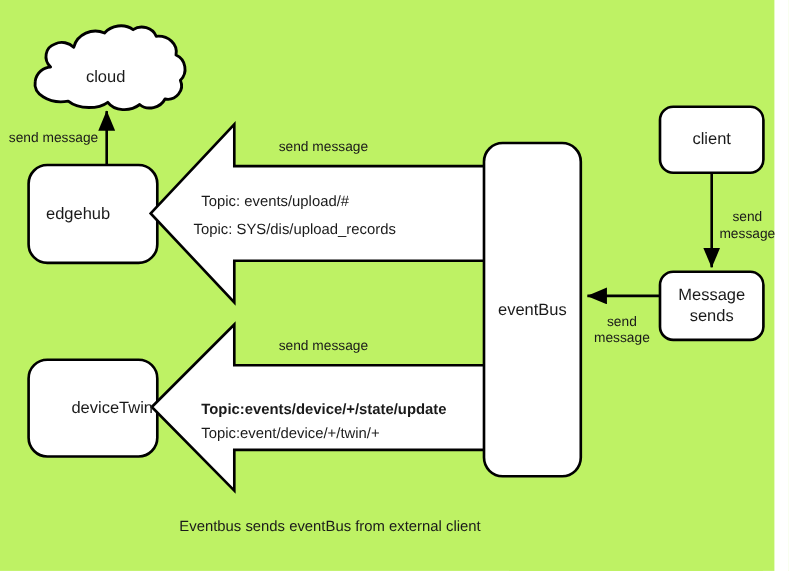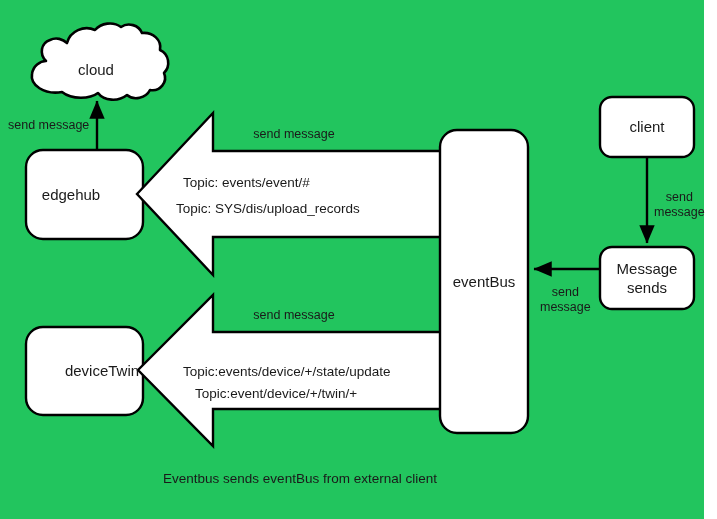--- a/index.html
+++ b/index.html
@@ -10,21 +10,21 @@
   body {
     font-family: "Liberation Sans", sans-serif;
     width: 717px;
     height: 519px;
     overflow: hidden;
   }
   #diagram-root {
     position: relative;
     width: 704px;
     height: 519px;
-    background: #22c55e;
+    background: #bef264;
   }
   svg.canvas {
     position: absolute;
     left: 0;
     top: 0;
     width: 717px;
     height: 519px;
   }
   .shape-stroke {
     fill: #ffffff;
@@ -185,21 +185,21 @@
   <div class="txt edge-label multi" style="left:654px; top:190px; text-align:center;">
     <div>send</div>
     <div>message</div>
   </div>
 
   <div class="txt edge-label multi" style="left:540px; top:285px; text-align:center;">
     <div>send</div>
     <div>message</div>
   </div>
 
-  <div class="txt topic-label" style="left:183px; top:175px;">Topic: events/event/#</div>
+  <div class="txt topic-label" style="left:183px; top:175px;">Topic: events/upload/#</div>
   <div class="txt topic-label" style="left:176px; top:201px;">Topic: SYS/dis/upload_records</div>
 
-  <div class="txt topic-label" style="left:183px; top:364px;">Topic:events/device/+/state/update</div>
-  <div class="txt topic-label" style="left:183px; top:386px;margin-left:12px;">Topic:event/device/+/twin/+</div>
+  <div class="txt topic-label" style="left:183px; top:364px;font-weight:bold;">Topic:events/device/+/state/update</div>
+  <div class="txt topic-label" style="left:183px; top:386px;">Topic:event/device/+/twin/+</div>
 
   <div class="txt caption centerer" style="left:300px; top:479px;">Eventbus sends eventBus from external client</div>
 
 </div>
 
 </body></html>

